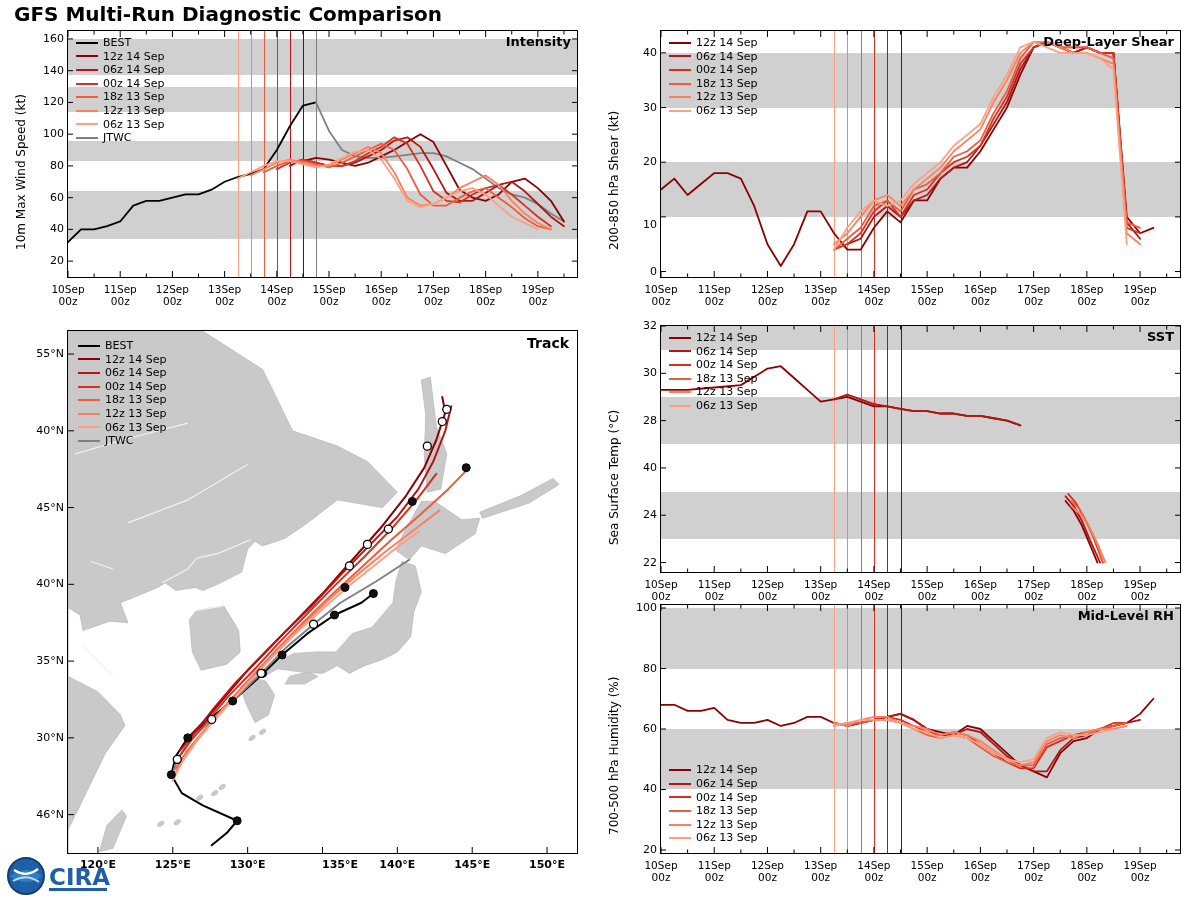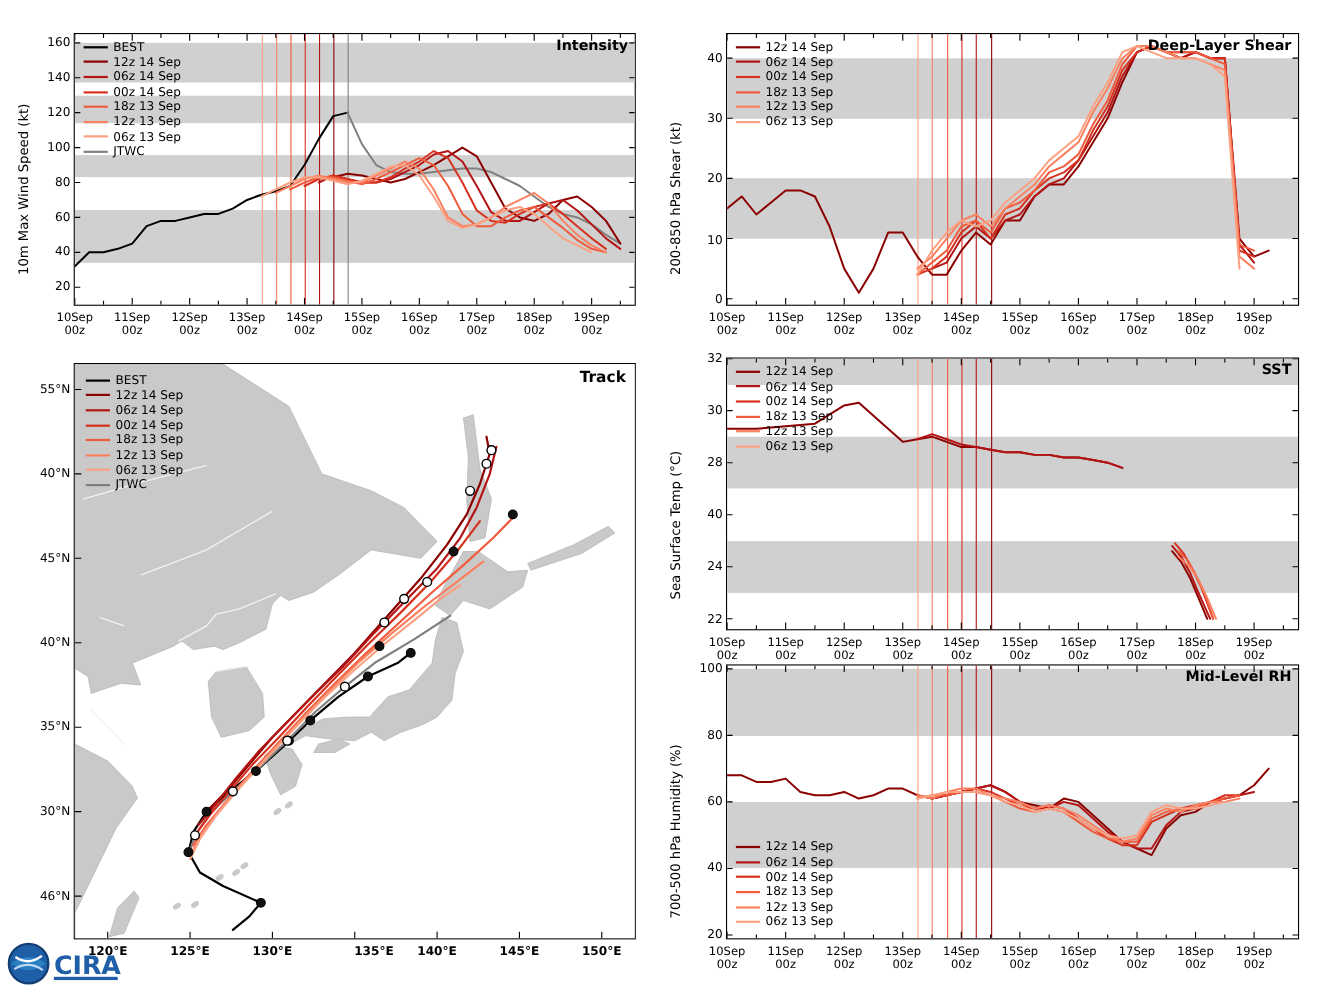--- a/index.html
+++ b/index.html
@@ -32,20 +32,21 @@
   .axis-ticks line{stroke:#000;stroke-width:1;}
 
   
   .logo{position:absolute;left:6px;top:856px;width:104px;height:40px;}
 </style>
 </head>
 <body>
 
 <div id="root">
 
+  <div class="hdr-left">GFS Multi-Run Diagnostic Comparison</div>
 
   <div class="panel" id="p-intensity" style="left:67px;top:30px;width:511px;height:248px;">
     <div class="plotarea" id="pa-intensity">
         <div class="band" style="top: 160.297px; height: 47.6129px;"></div>
         <div class="band" style="top: 109.51px; height: 20.6323px;"></div>
         <div class="band" style="top: 55.5484px; height: 25.3935px;"></div>
         <div class="band" style="top: 7.93548px; height: 36.5032px;"></div>
         <div class="vline" style="left: 169.667px; background: rgb(252, 160, 130); width: 1px;"></div>
         <div class="vline" style="left: 182.718px; background: rgb(251, 128, 96); width: 1px;"></div>
         <div class="vline" style="left: 195.769px; background: rgb(239, 91, 60); width: 1px;"></div>
@@ -405,21 +406,21 @@
         </div>
         <div class="row">
           <span class="swatch" style="border-top-color: rgb(252, 160, 130);"></span>
           <span class="lbl">06z 13 Sep</span>
         </div>
       </div>
   </div>
   <div class="ylab" style="left:607px;top:250px;">200-850 hPa Shear (kt)</div>
   <div id="yt-shear">
       <div class="ytick" style="left: 619px; top: 264.533px; width: 38px;">0</div>
-      <div class="ytick" style="left: 619px; top: 212px; width: 38px;">10</div>
+      <div class="ytick" style="left: 619px; top: 218px; width: 38px;">10</div>
       <div class="ytick" style="left: 619px; top: 155.2px; width: 38px;">20</div>
       <div class="ytick" style="left: 619px; top: 100.533px; width: 38px;">30</div>
       <div class="ytick" style="left: 619px; top: 45.8667px; width: 38px;">40</div>
     </div>
   <div id="xt-shear" class="xticks">
       <div class="xtk" style="left: 633px; top: 283px;"><span>10Sep</span><br><span>00z</span></div>
       <div class="xtk" style="left: 686.231px; top: 283px;"><span>11Sep</span><br><span>00z</span></div>
       <div class="xtk" style="left: 739.462px; top: 283px;"><span>12Sep</span><br><span>00z</span></div>
       <div class="xtk" style="left: 792.692px; top: 283px;"><span>13Sep</span><br><span>00z</span></div>
       <div class="xtk" style="left: 845.923px; top: 283px;"><span>14Sep</span><br><span>00z</span></div>

